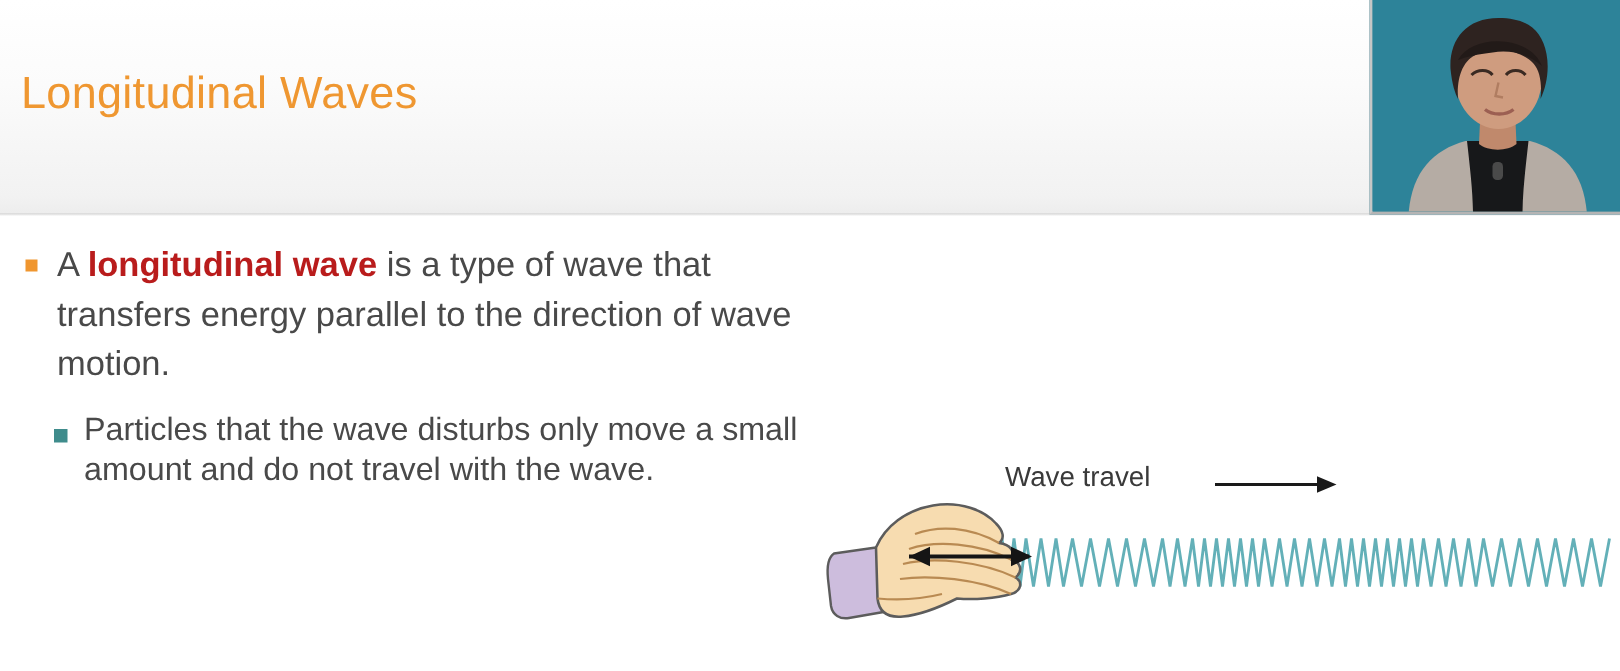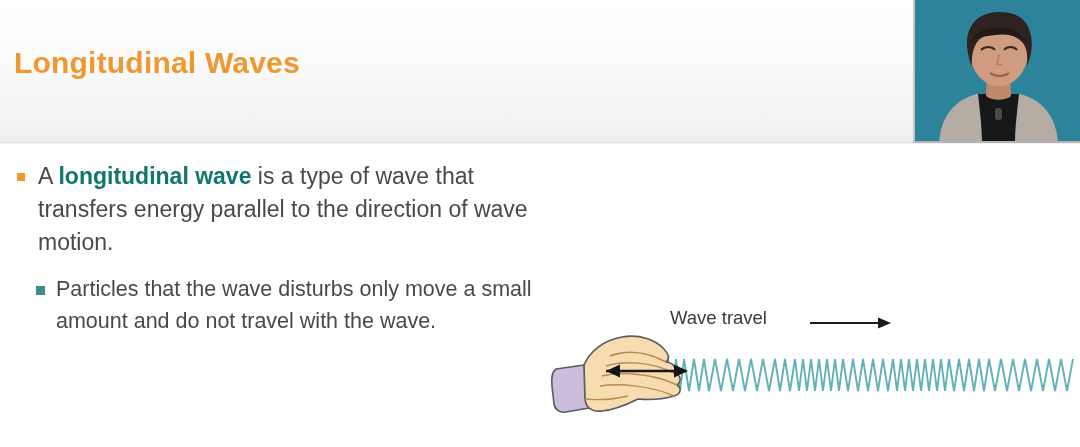--- a/index.html
+++ b/index.html
@@ -38,21 +38,21 @@
     left: 0; top: 142px;
     width: 1080px;
     height: 2px;
     background: linear-gradient(180deg, #d9d9d9 0%, #e8e8e8 60%, #ffffff 100%);
   }
   .slide-title {
     position: absolute;
     left: 14px;
     top: 46px;
     font-size: 30px;
-    font-weight: bold;
+    font-weight: normal;
     letter-spacing: 0.2px;
     color: #ef9731;
     white-space: nowrap;
   }
 
   
   .bullets {
     position: absolute;
     left: 0;
     top: 160px;
@@ -85,24 +85,24 @@
     height: 9px;
     background: #3f8c8c;
   }
   .btext {
     font-size: 23px;
     line-height: 33px;
     color: #494949;
   }
   .bullet-l2 .btext {
     font-size: 21.5px;
-    line-height: 32px;
+    line-height: 27px;
   }
   .kw {
-    color: #0f766e;
+    color: #b91c1c;
     font-weight: bold;
   }
 
   
   .figure {
     position: absolute;
     left: 548px;
     top: 296px;
     width: 532px;
     height: 140px;

